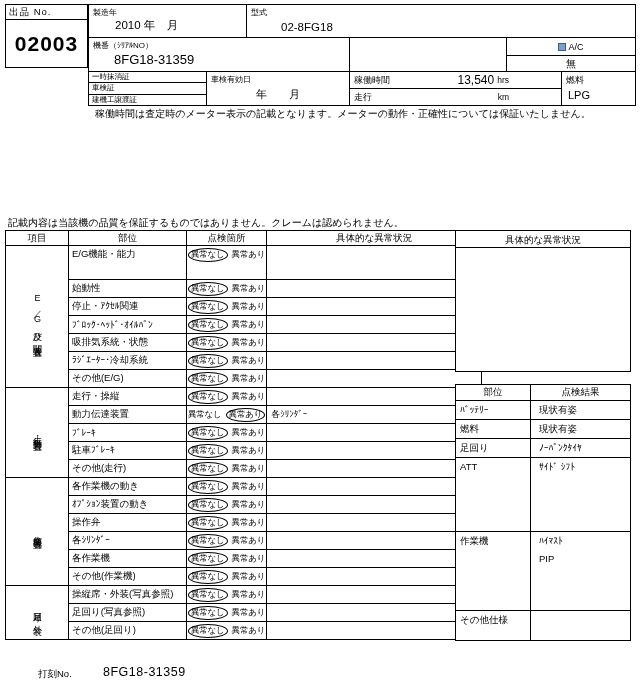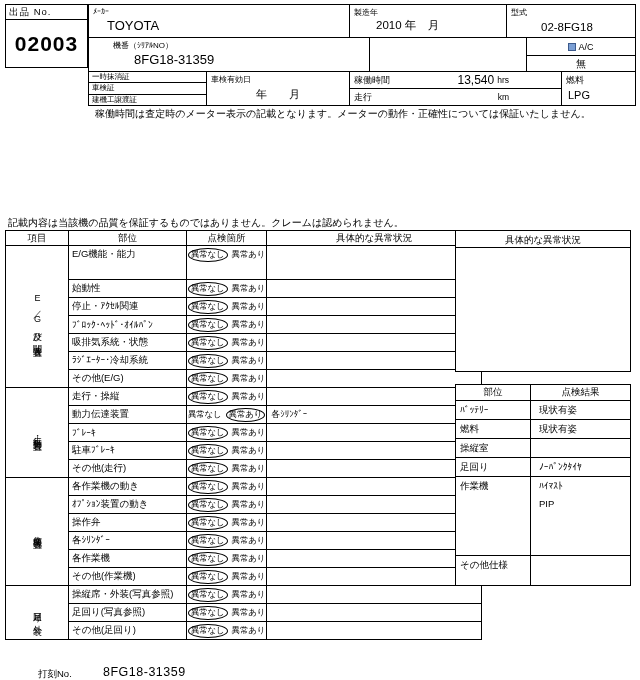--- a/index.html
+++ b/index.html
@@ -9,21 +9,21 @@
 
   
   .exhibit { position:absolute; left:5px; top:4px; width:83px; height:64px; border:1px solid #000; }
   .exhibit .lbl { height:15px; border-bottom:1px solid #000; font-size:9.5px; line-height:14px; padding-left:3px; letter-spacing:1px; }
   .exhibit .num { height:47px; display:flex; align-items:center; justify-content:center; font-size:21px; font-weight:bold; letter-spacing:1px; }
 
   
   .hdr { position:absolute; left:88px; top:4px; width:548px; height:102px; border:1px solid #000; display:flex; flex-direction:column; background:#fff; }
   .hrow { display:flex; border-bottom:1px solid #000; }
   .hrow1 { height:33px; }
-  .hrow2 { height:34px;padding-left:20px; }
+  .hrow2 { height:34px; }
   .hrow3 { flex:1; border-bottom:none; }
   .hcell { position:relative; }
   .hcell + .hcell { border-left:1px solid #000; }
   .slabel { font-size:8px; position:absolute; top:2px; left:4px; white-space:nowrap; }
   .hval { position:absolute; bottom:4px; font-size:12px; white-space:nowrap; }
   .bluebox { width:8px; height:8px; display:inline-block; border:1px solid #3c5a8c; background:#7b9fd4; flex:none; }
 
   .reg { padding:6px 0 0 10px; font-size:9px; display:flex; gap:3px; align-items:flex-start; }
   .ac { display:flex; flex-direction:column; }
   .ac-top { height:17px; display:flex; align-items:center; justify-content:center; gap:2px; font-size:9px; }
@@ -78,24 +78,20 @@
 
 <div class="page">
 
   <div class="exhibit">
     <div class="lbl">出品 No.</div>
     <div class="num">02003</div>
   </div>
 
   <div class="hdr">
     <div class="hrow hrow1">
-      <div class="hcell" style="width:260px;">
-        <div class="slabel">ﾒｰｶｰ</div>
-        <div class="hval" style="left:18px; font-size:13px;">TOYOTA</div>
-      </div>
       <div class="hcell" style="width:157px;">
         <div class="slabel">製造年</div>
         <div class="hval" style="left:26px; font-size:11.5px;">2010 年　月</div>
       </div>
       <div class="hcell" style="flex:1;">
         <div class="slabel">型式</div>
         <div class="hval" style="left:34px; font-size:11.5px;">02-8FG18</div>
       </div>
     </div>
     <div class="hrow hrow2">
@@ -289,27 +285,27 @@
     </thead>
     <tbody id="result-tbody">
         <tr style="height: 19px;">
           <td>ﾊﾞｯﾃﾘｰ</td>
           <td class="rresult">現状有姿</td>
         </tr>
         <tr style="height: 18px;">
           <td>燃料</td>
           <td class="rresult">現状有姿</td>
         </tr>
-        <tr style="height: 19px;">
-          <td>操縦室</td>
-          <td class="rresult"></td>
-        </tr>
         <tr style="height: 18px;">
           <td>足回り</td>
           <td class="rresult">ﾉｰﾊﾟﾝｸﾀｲﾔ</td>
+        </tr>
+        <tr style="height: 74px;">
+          <td>ATT</td>
+          <td class="rresult">ｻｲﾄﾞ ｼﾌﾄ</td>
         </tr>
         <tr style="height: 79px;">
           <td>作業機</td>
           <td class="rresult">ﾊｲﾏｽﾄ
 PIP</td>
         </tr>
         <tr style="height: 30px;">
           <td>その他仕様</td>
           <td class="rresult"></td>
         </tr>

